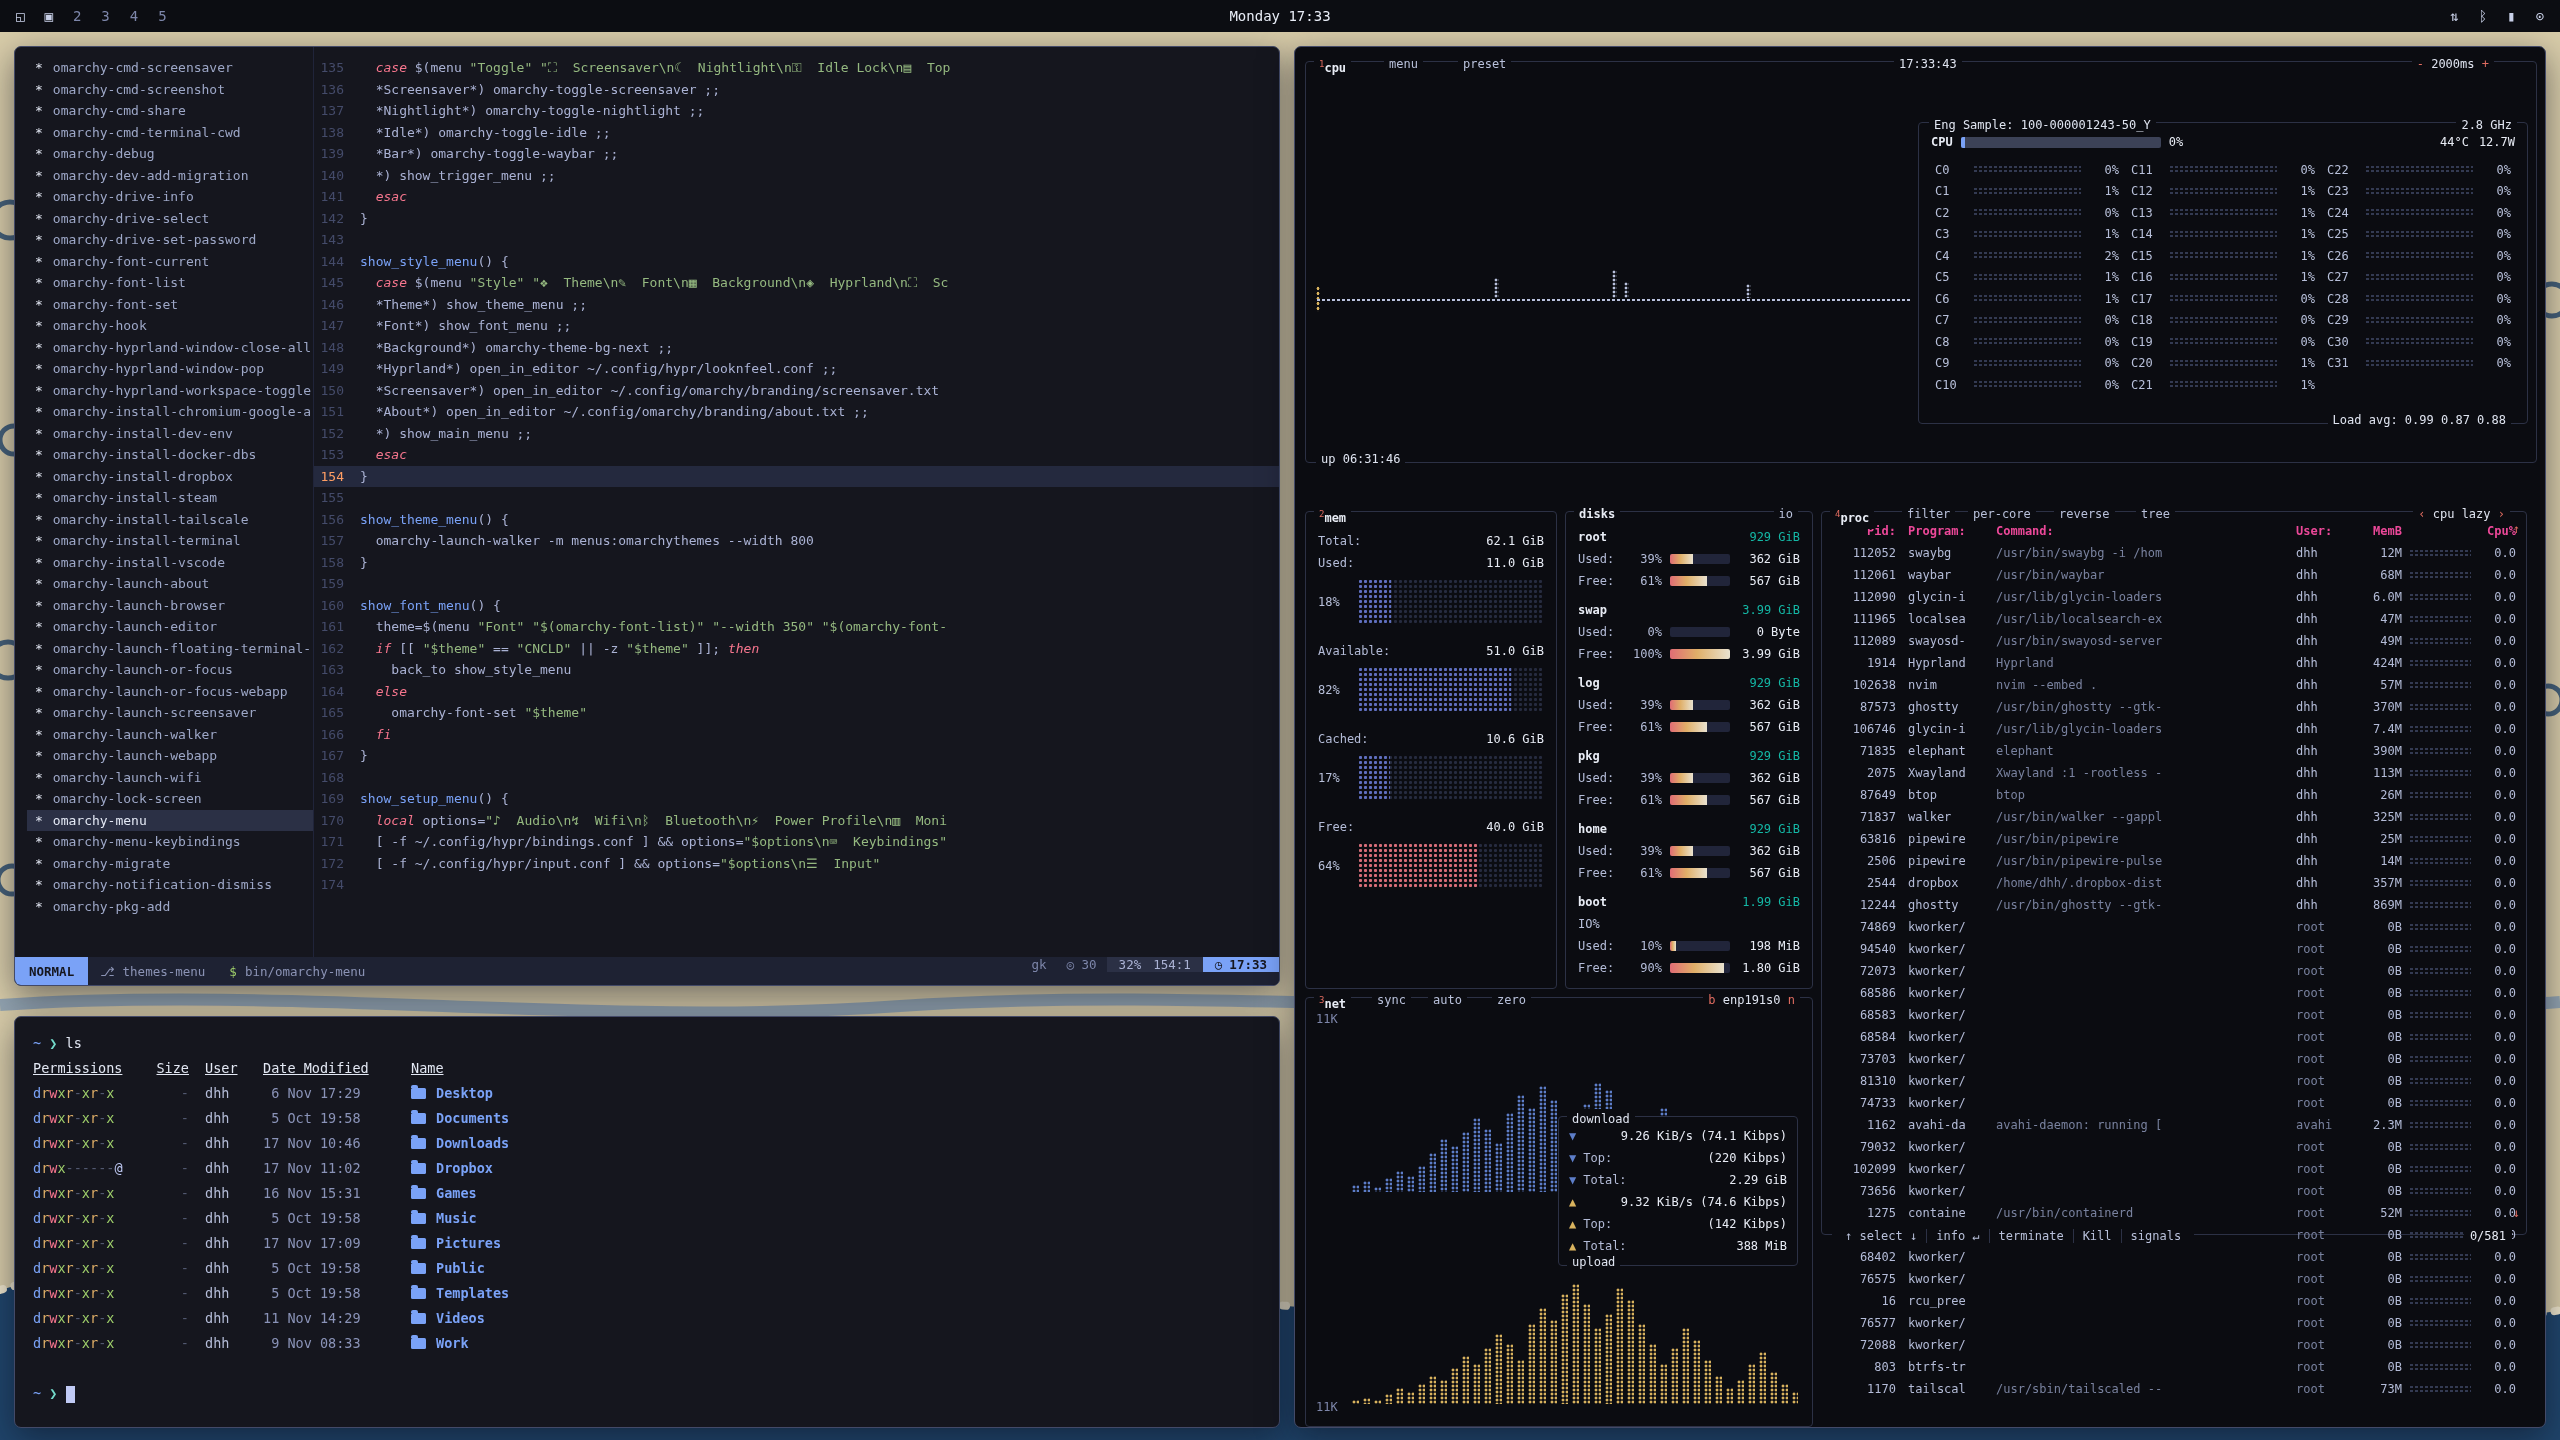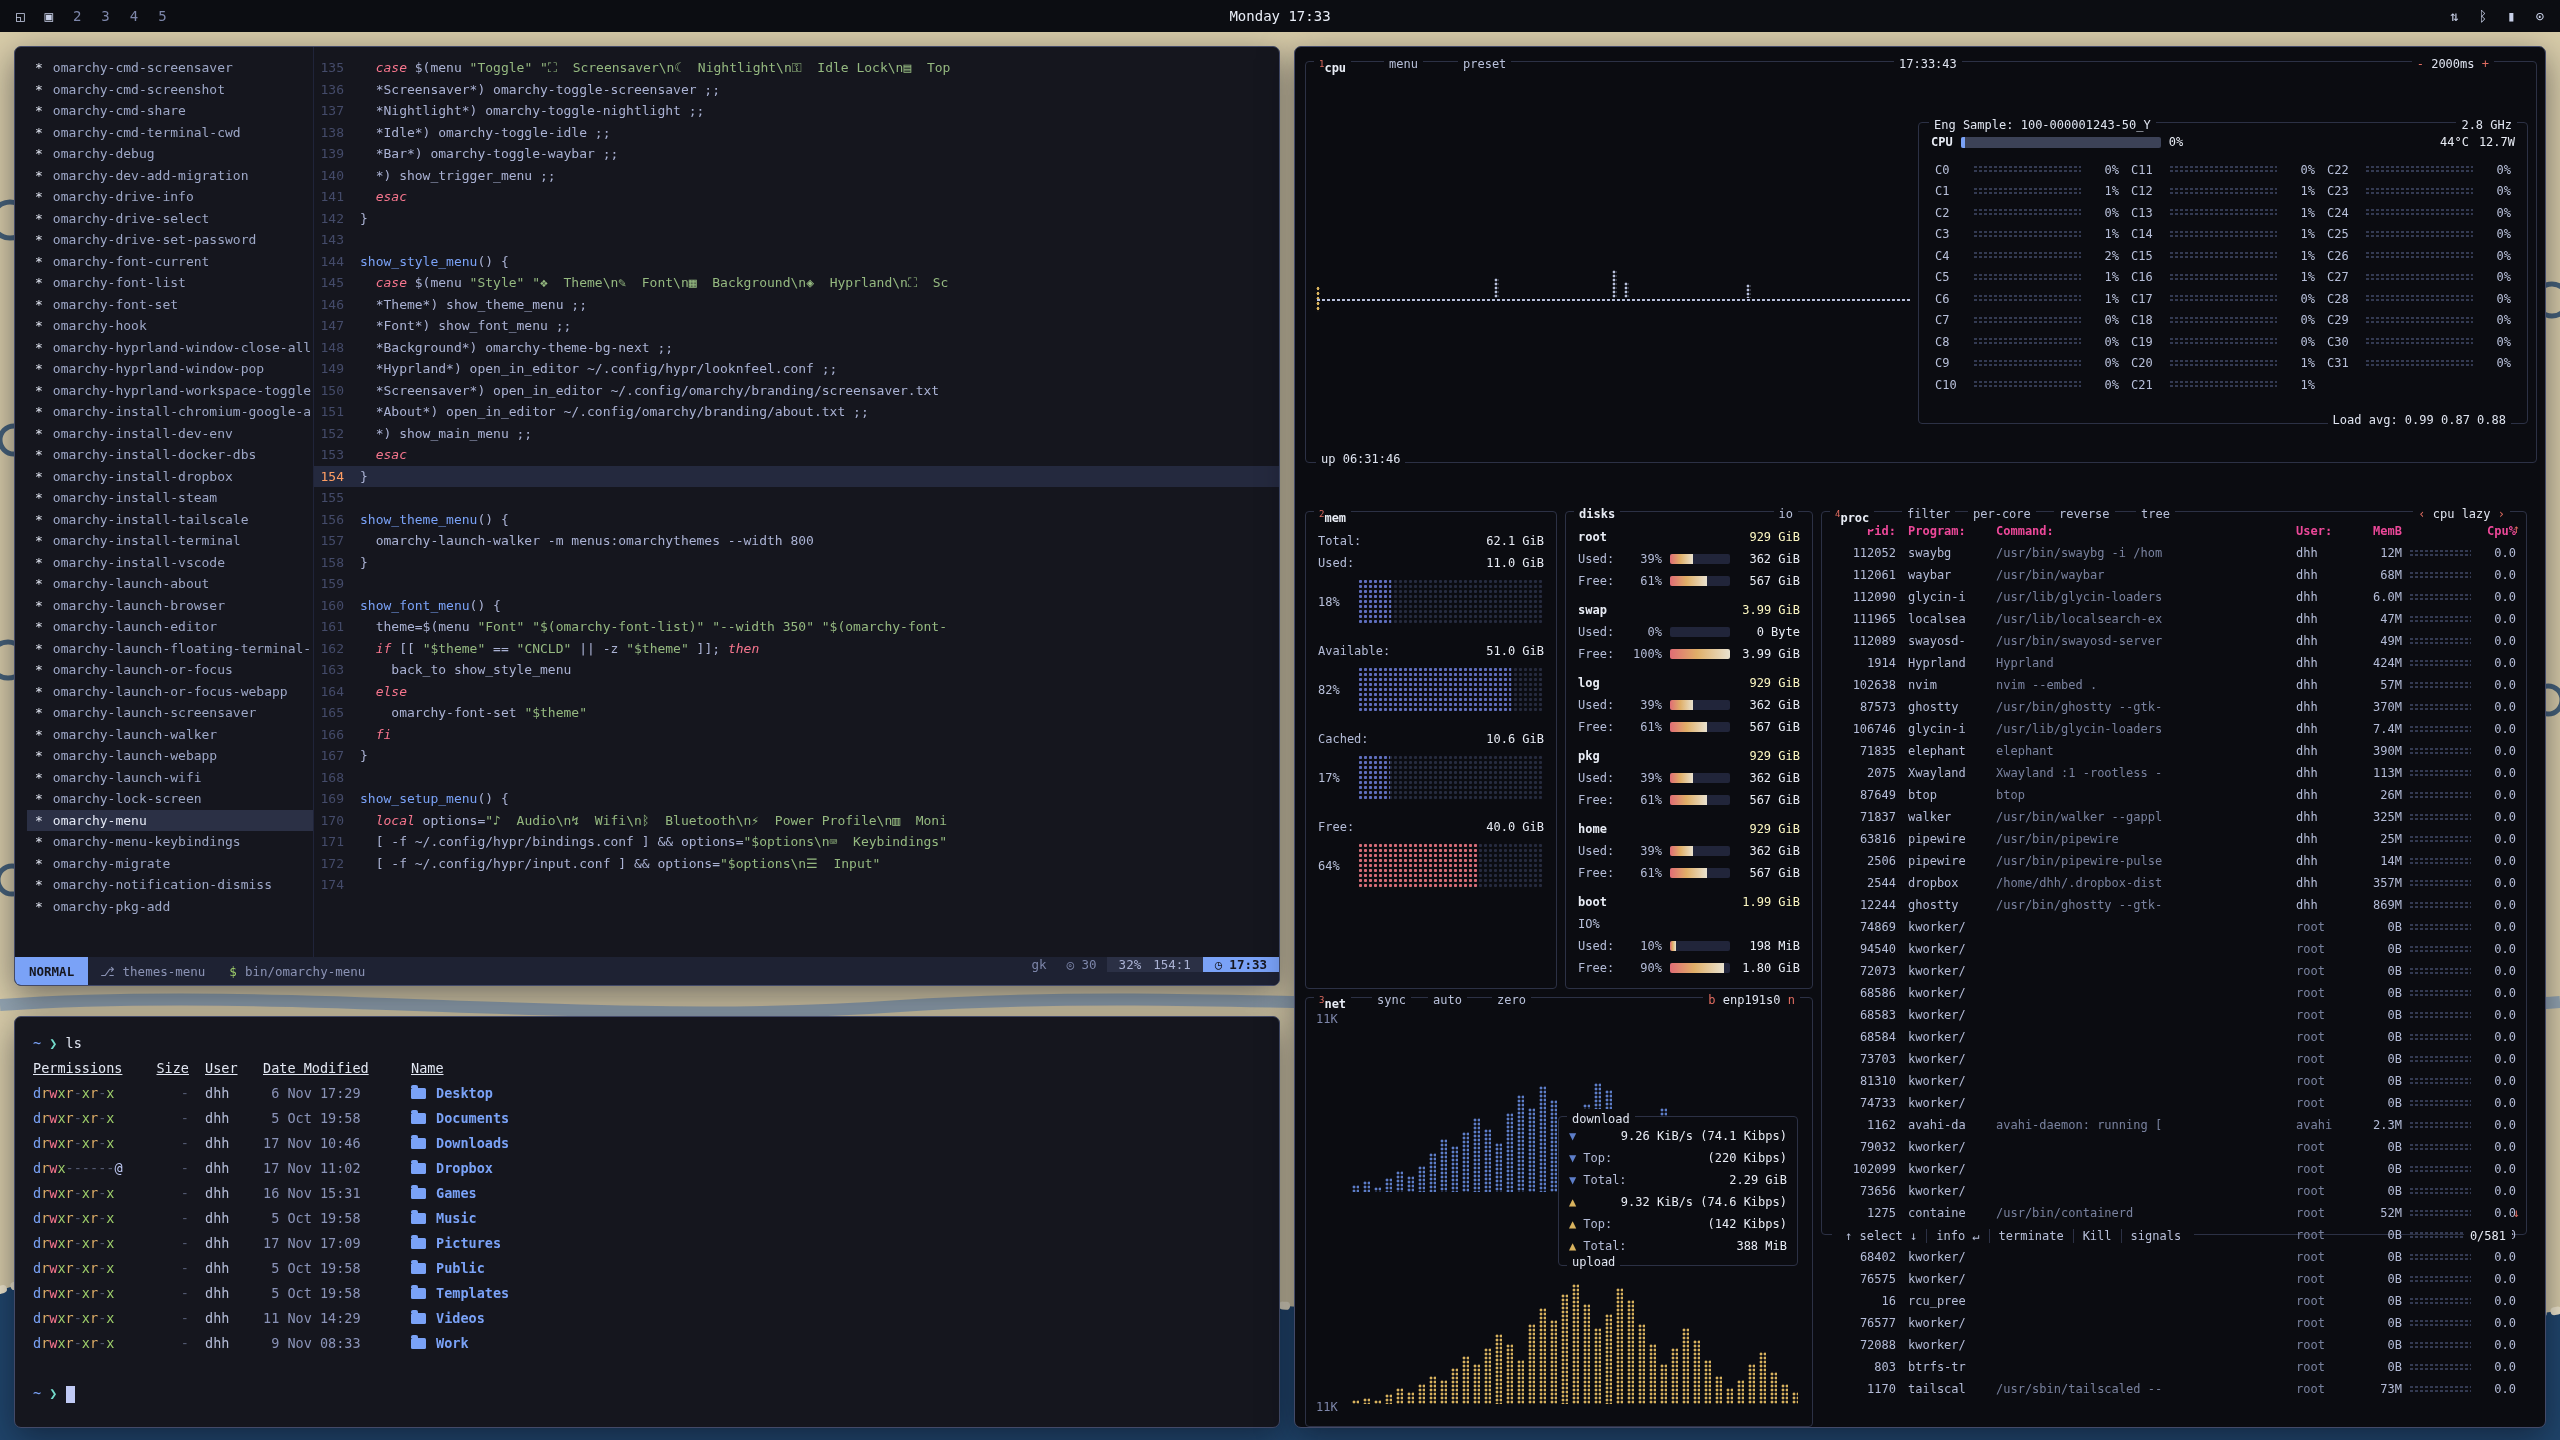--- a/index.html
+++ b/index.html
@@ -87,21 +87,21 @@
   #mem-box{left:10px;top:464px;width:252px;height:478px;padding-top:14px}
   .memrow{display:flex;justify-content:space-between;padding:0 12px;height:22px;align-items:center}
   .meterrow{display:flex;align-items:center;padding:0 12px;height:56px;margin-bottom:10px}
   .mpct{width:40px;color:#b8c0da;flex:none}
   .mtrack{flex:1;height:46px;background-image:radial-gradient(#262b3f 1.3px,transparent 1.7px);background-size:5px 5px;position:relative;overflow:hidden}
   .mfill{position:absolute;left:0;top:0;bottom:0;background-image:radial-gradient(currentColor 1.3px,transparent 1.7px);background-size:5px 5px}
   #disks-box{left:270px;top:464px;width:248px;height:478px;padding-top:14px}
   .ditem{margin-bottom:7px}
   .drow{display:flex;align-items:center;height:22px;padding:0 12px;white-space:pre}
   .drow b{color:#e8ecf5}
-  .dsize{margin-left:auto;color:#fef9c3}
+  .dsize{margin-left:auto;color:#14b8a6}
   .dio{color:#b8c0da}
   .dlabel{width:48px;flex:none}
   .dpct{width:36px;text-align:right;margin-right:8px;flex:none}
   .dgauge{flex:1;height:10px;background:#21253a;border-radius:2px;overflow:hidden}
   .dgfill{height:100%;background:linear-gradient(90deg,#e06c75,#e0af68 45%,#e9e2d0)}
   .dval{width:62px;text-align:right;margin-left:8px;color:#e8ecf5;flex:none}
   #net-box{left:10px;top:950px;width:508px;height:430px}
   .nscale{position:absolute;left:10px;color:#7d86aa}
   .nscale.top{top:14px}
   .nscale.bottom{bottom:12px}

